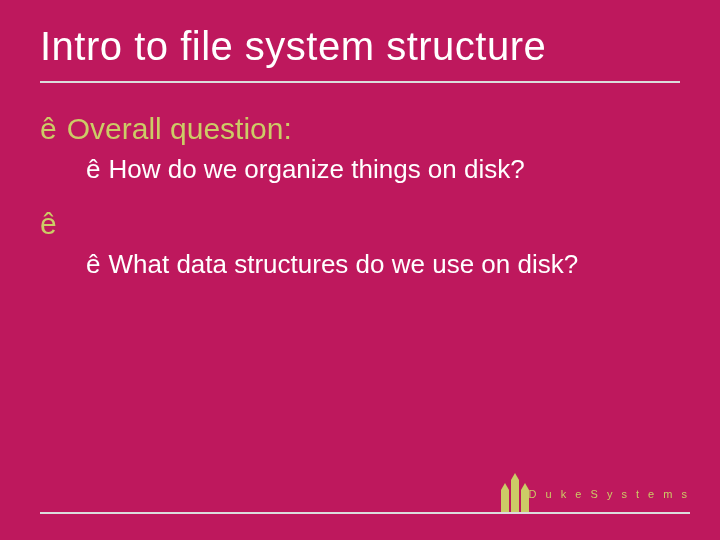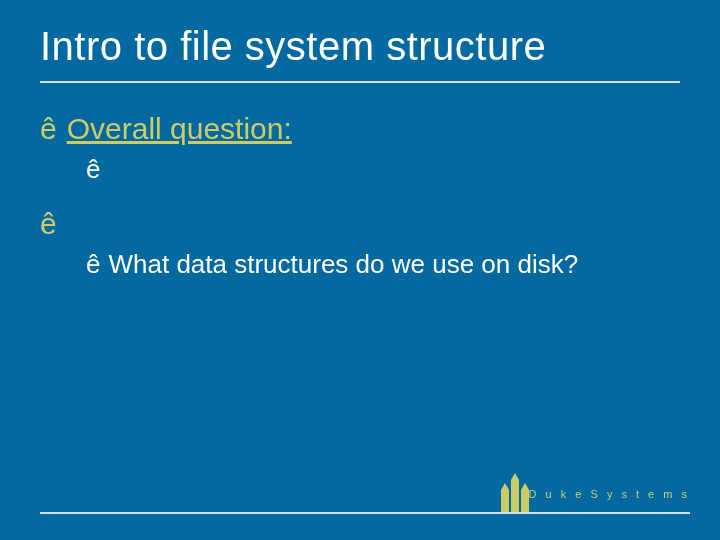--- a/index.html
+++ b/index.html
@@ -6,21 +6,21 @@
     margin: 0;
     padding: 0;
     width: 720px;
     height: 540px;
     overflow: hidden;
     font-family: Arial, Helvetica, sans-serif;
   }
   .slide {
     width: 720px;
     height: 540px;
-    background: #0369a1;
+    background: #be185d;
     position: relative;
     box-sizing: border-box;
   }
   .title {
     color: #ffffff;
     font-size: 40px;
     font-weight: 400;
     padding: 24px 0 8px 40px;
     letter-spacing: 0.5px;
   }
@@ -41,21 +41,20 @@
     color: #cccc66;
     font-size: 30px;
     line-height: 1.2;
     margin-right: 10px;
     font-family: Arial, sans-serif;
   }
   .bullet-l1 .text {
     color: #cccc66;
     font-size: 30px;
     line-height: 1.2;
-    text-decoration: underline;
   }
   .bullet-l2 {
     display: flex;
     align-items: flex-start;
     margin: 4px 0 20px 46px;
   }
   .bullet-l2 .marker {
     color: #ffffff;
     font-size: 26px;
     line-height: 1.25;
@@ -129,20 +128,21 @@
 
   <div class="content">
 
     <div class="bullet-l1">
       <span class="marker">ê</span>
       <span class="text">Overall question:</span>
     </div>
 
     <div class="bullet-l2">
       <span class="marker">ê</span>
+      <span class="text">How do we organize things on disk?</span>
     </div>
 
     <div class="bullet-l1">
       <span class="marker">ê</span>
     </div>
 
     <div class="bullet-l2">
       <span class="marker">ê</span>
       <span class="text">What data structures do we use on disk?</span>
     </div>

